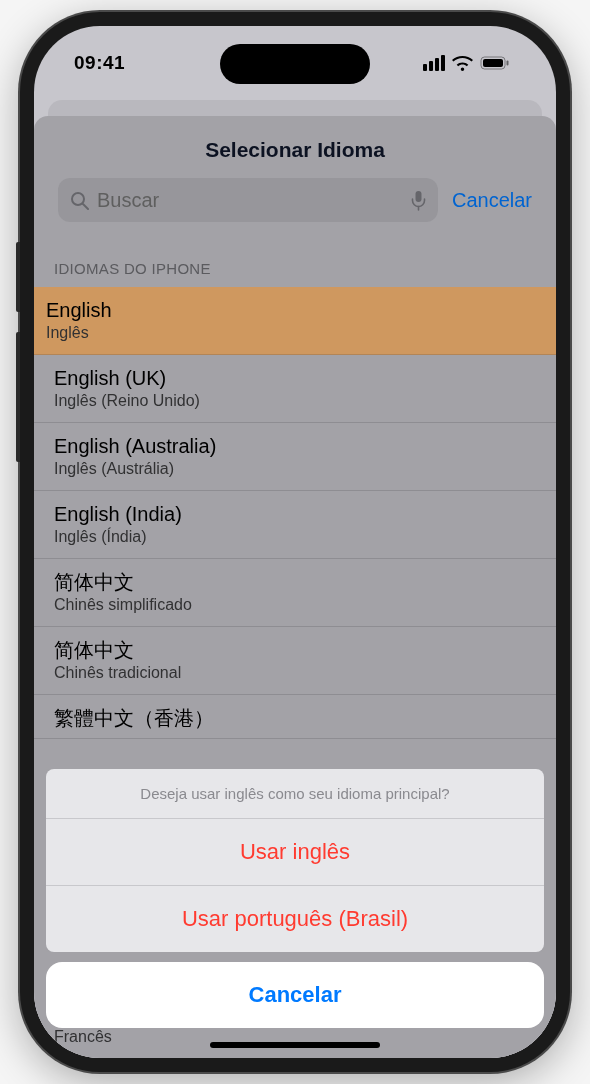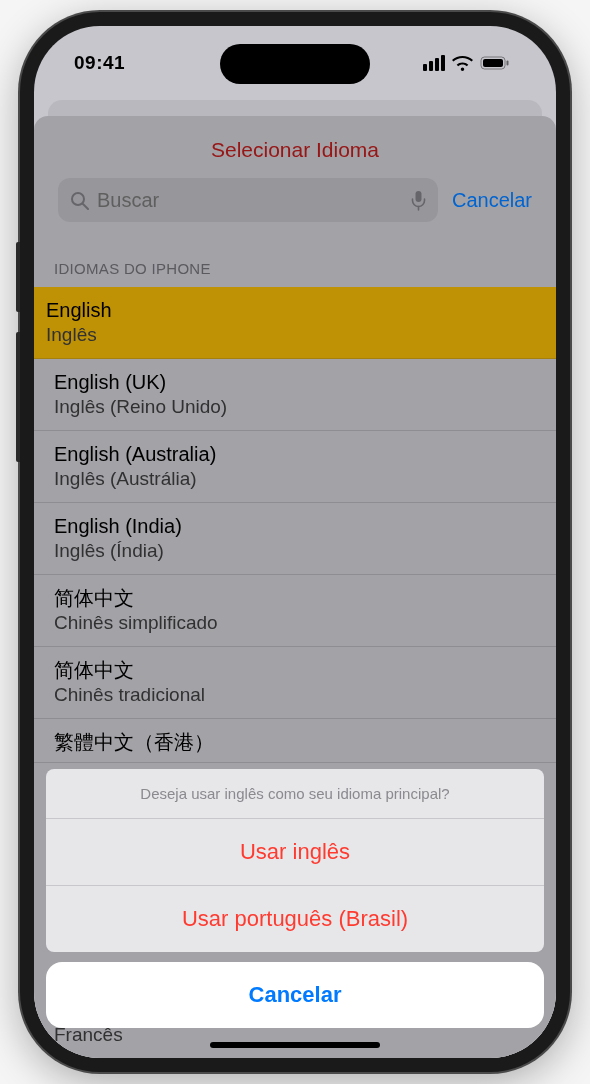--- a/index.html
+++ b/index.html
@@ -85,23 +85,23 @@
       position: absolute;
       inset: 0;
       background: rgba(0,0,0,.18);
       border-radius: 14px 14px 0 0;
       z-index: 5;
       pointer-events: none;
     }
     .sheet-title {
       text-align: center;
       font-size: 21px;
-      font-weight: 400;
+      font-weight: 700;
       padding: 22px 0 16px;
-      color: #b91c1c;
+      color: #0f172a;
     }
     .search-row {
       display: flex;
       align-items: center;
       padding: 0 24px 8px;
       gap: 14px;
     }
     .search-field {
       flex: 1;
       display: flex;
@@ -128,23 +128,23 @@
       letter-spacing: .3px;
       padding: 30px 20px 10px;
     }
     .list {
       background: #c7c6cc;
     }
     .row {
       padding: 11px 20px 12px;
       border-bottom: 1px solid rgba(60,60,67,.18);
     }
-    .row.highlight { background: #eab308; padding-left: 12px; }
+    .row.highlight { background: #fdba74; padding-left: 12px; }
     .row .native { font-size: 20px; color: #000; line-height: 1.25; }
-    .row .local { font-size: 19px; color: #3c3c3e; margin-top: 1px; }
+    .row .local { font-size: 16px; color: #3c3c3e; margin-top: 1px; }
     .row.cut { height: 44px; overflow: hidden; }
     .row.peek { border-bottom: none; }
     .action-sheet {
       position: absolute;
       left: 12px; right: 12px; bottom: 30px;
       z-index: 20;
     }
     .as-group {
       border-radius: 8px;
       overflow: hidden;

